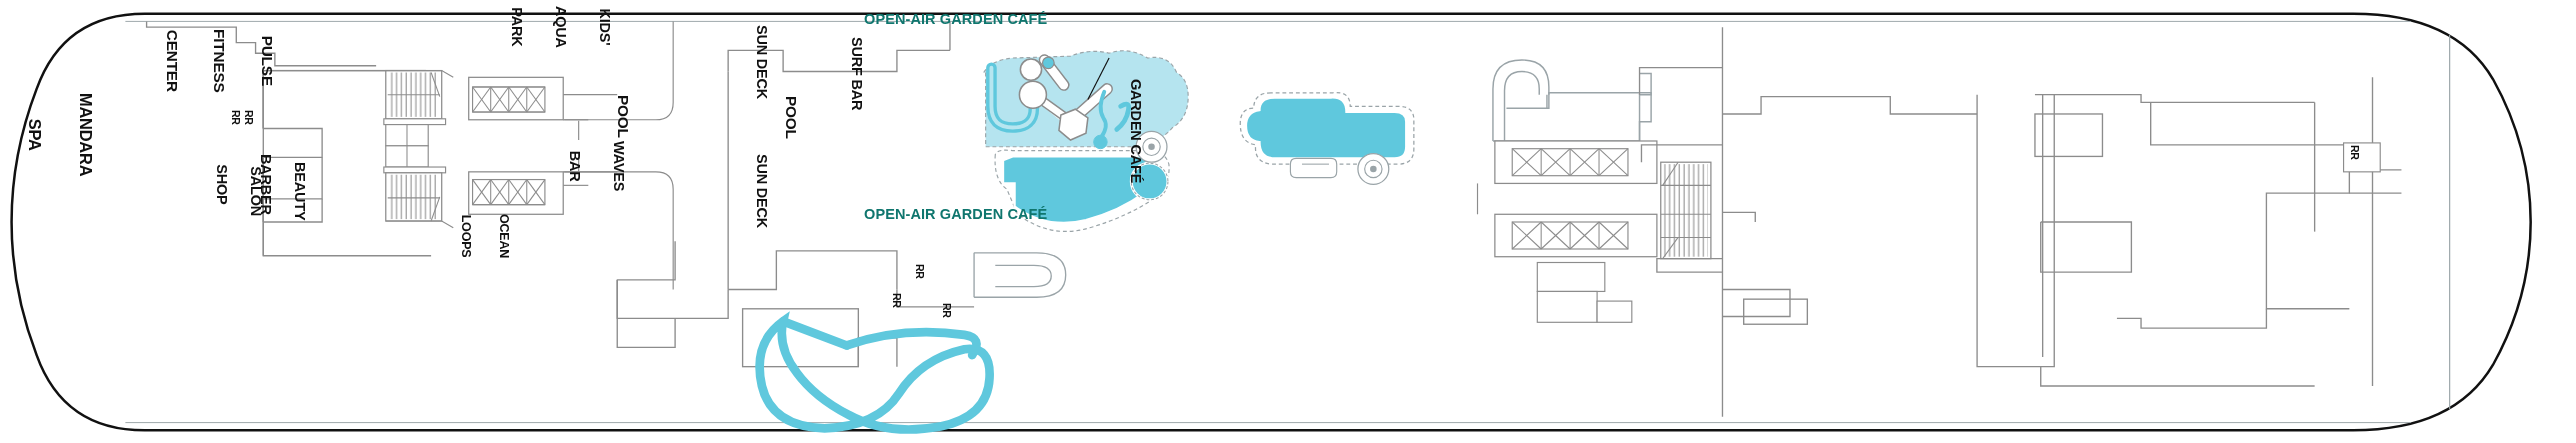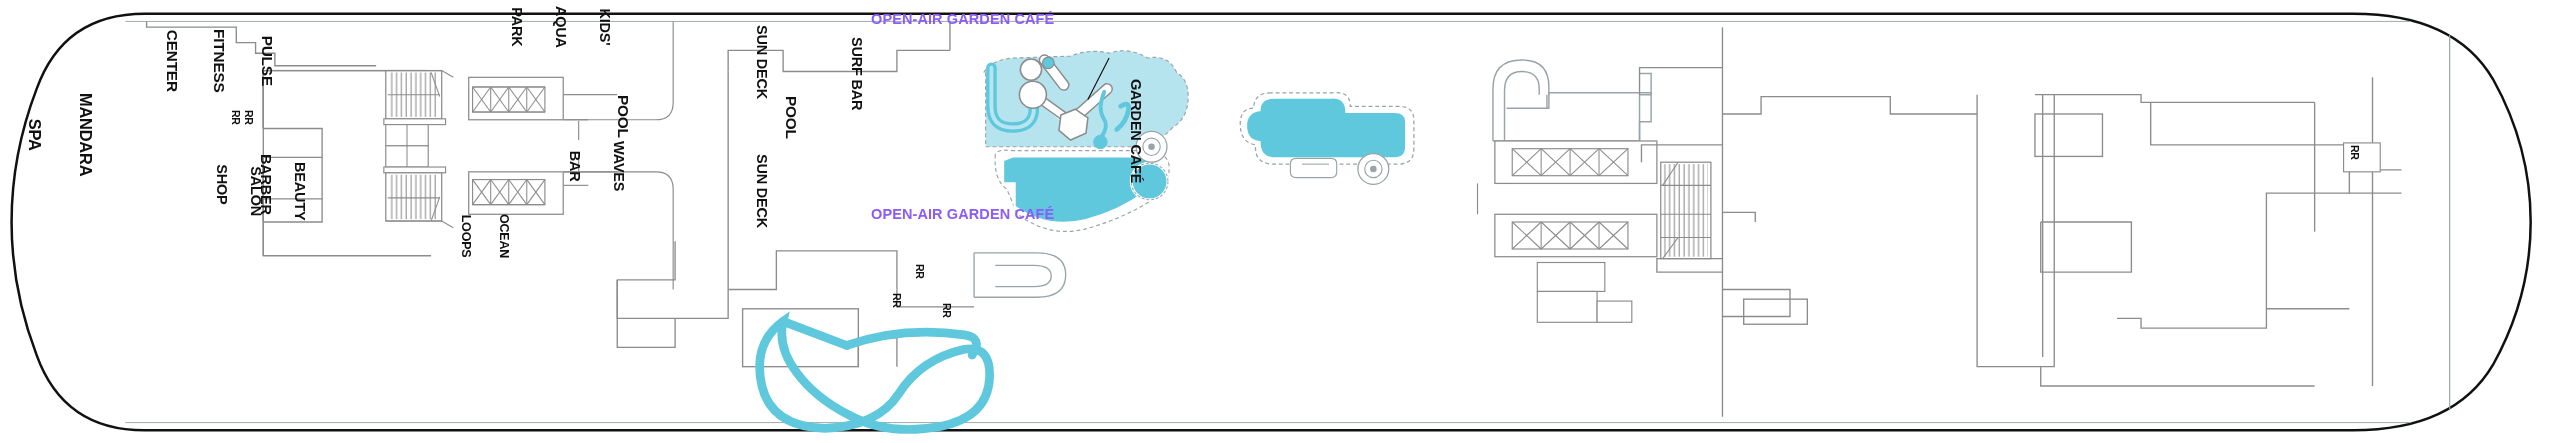--- a/index.html
+++ b/index.html
@@ -29,24 +29,23 @@
     color:#111;
     transform:rotate(90deg);
     transform-origin:0 0;
     letter-spacing:-0.3px;
     white-space:pre;
   }
   .horiz{
     position:absolute;
     font-family:"Liberation Sans", sans-serif;
     font-weight:bold;
-    color:#8b5cf6;
+    color:#0f766e;
     white-space:pre;
     letter-spacing:0.1px;
-    margin-left:7px;
   }
 </style>
 </head>
 <body>
 
 <div id="stage">
 
   <svg id="deck-svg" viewBox="0 0 2671 460" xmlns="http://www.w3.org/2000/svg">
 
     <defs>

